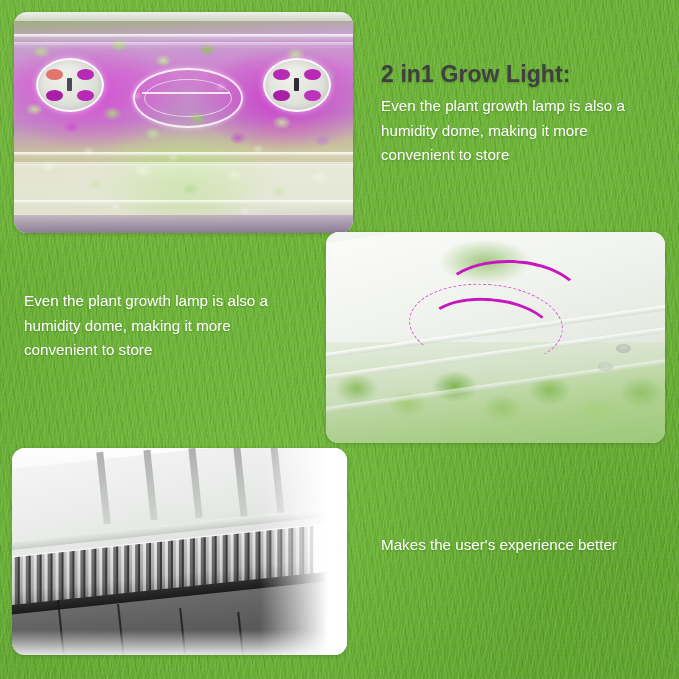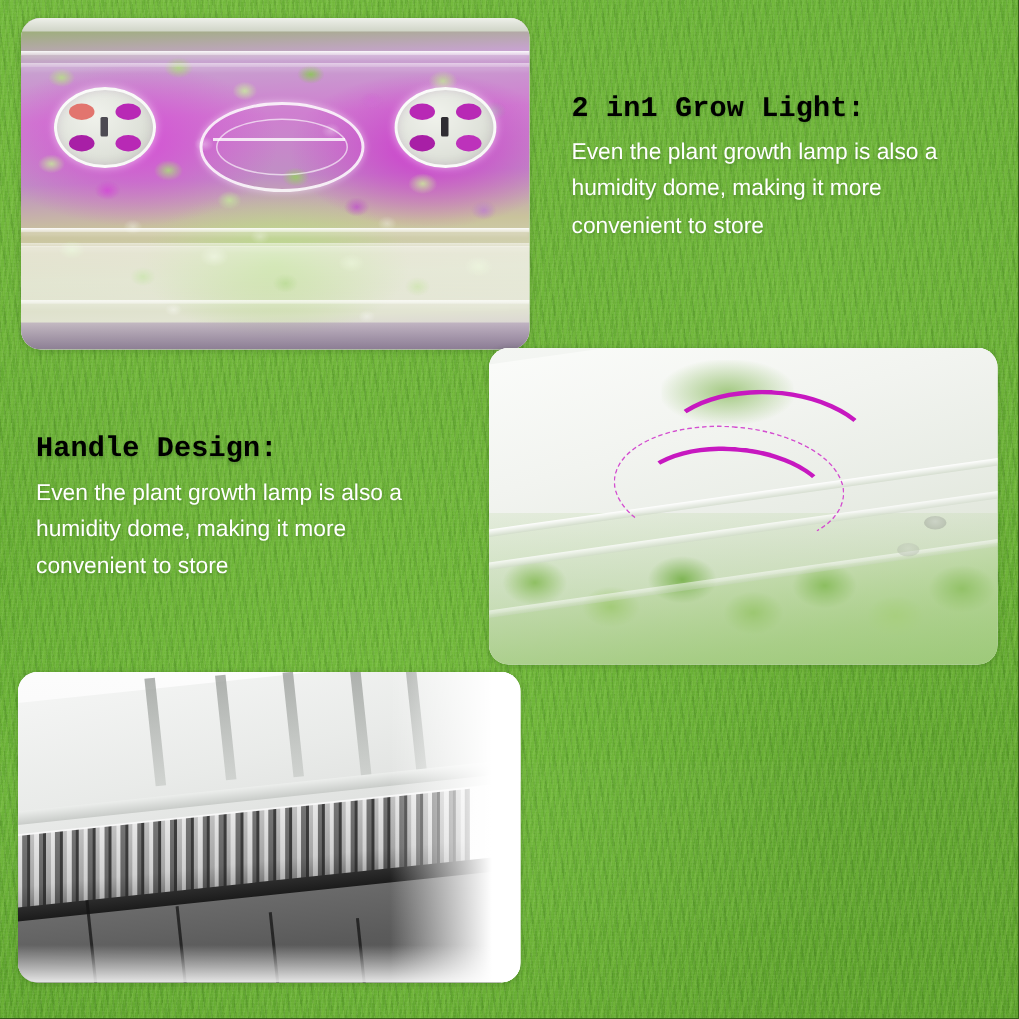--- a/index.html
+++ b/index.html
@@ -288,28 +288,27 @@
   }
   .p3-fade-b {
     position: absolute; left: 0; right: 0; bottom: 0; height: 12%;
     background: linear-gradient(180deg, rgba(255,255,255,0), rgba(255,255,255,.85));
   }
 
   
   .textblock { position: absolute; }
   .tb-title {
     margin: 0 0 7px 0;
-    color: #000000;
-    font-size: 19px;
+    color: #404040;
+    font-size: 23px;
     font-weight: 700;
     letter-spacing: .1px;
     line-height: 1.1;
     text-shadow: 0 1px 2px rgba(30,70,15,.30);
     white-space: nowrap;
-    font-family: Liberation Mono, monospace;
   }
   .tb-body {
     margin: 0;
     color: #ffffff;
     font-size: 15.2px;
     font-weight: 400;
     line-height: 24.5px;
     text-shadow: 0 1px 2px rgba(30,70,15,.28);
   }
   #text-grow-light { left: 381px; top: 62px;  width: 272px; }
@@ -402,20 +401,20 @@
     <div class="p3-fade-r"></div>
     <div class="p3-fade-b"></div>
   </div>
 
   <div class="textblock" id="text-grow-light">
     <h2 class="tb-title">2 in1 Grow Light:</h2>
     <p class="tb-body">Even the plant growth lamp is also a humidity dome, making it more convenient to store</p>
   </div>
 
   <div class="textblock" id="text-handle">
-    <h2 class="tb-title">Handle Design:</h2>
     <p class="tb-body">Even the plant growth lamp is also a humidity dome, making it more convenient to store</p>
   </div>
 
   <div class="textblock" id="text-snap">
+    <p class="tb-body">Makes the user's experience better</p>
   </div>
 
 </div>
 
 </body></html>

